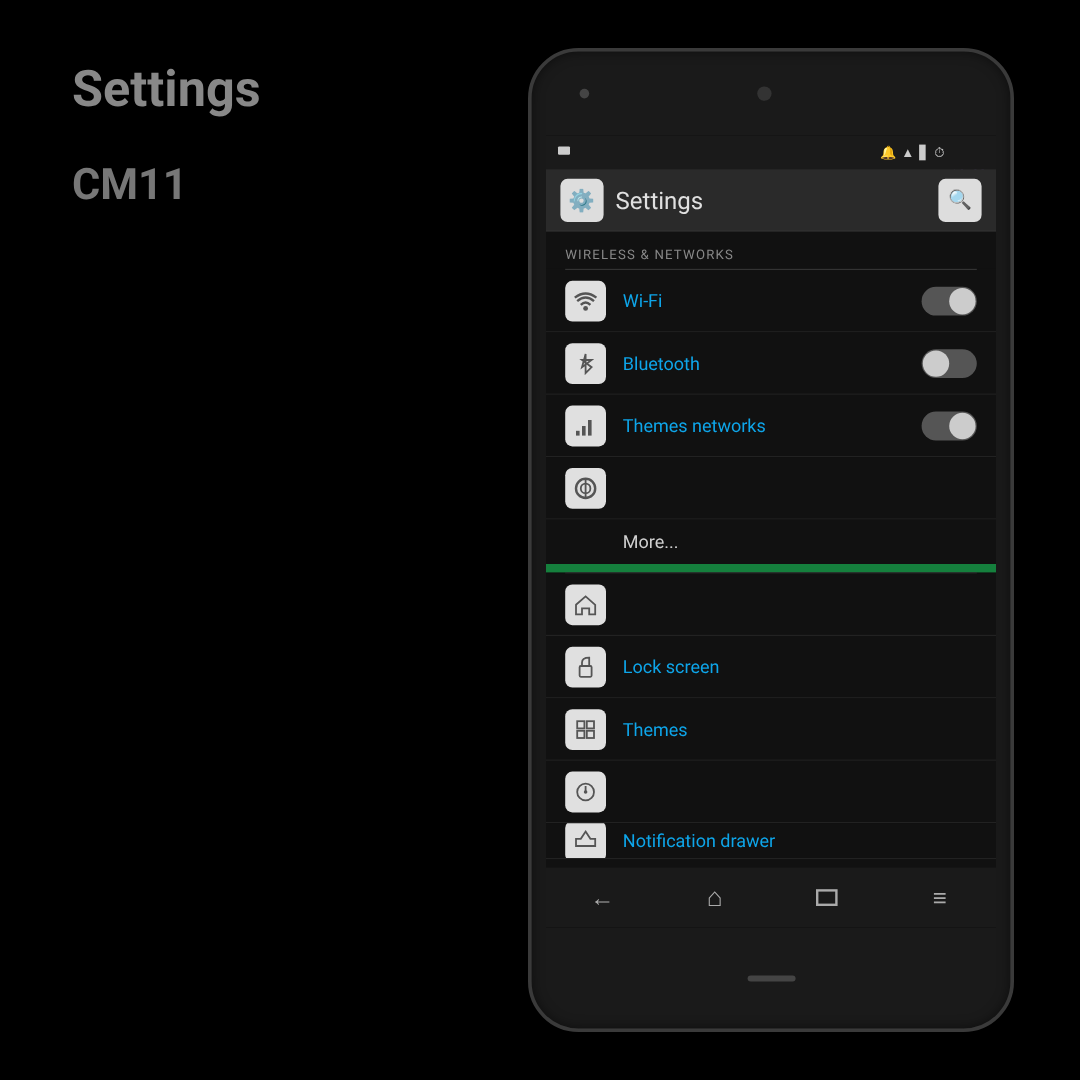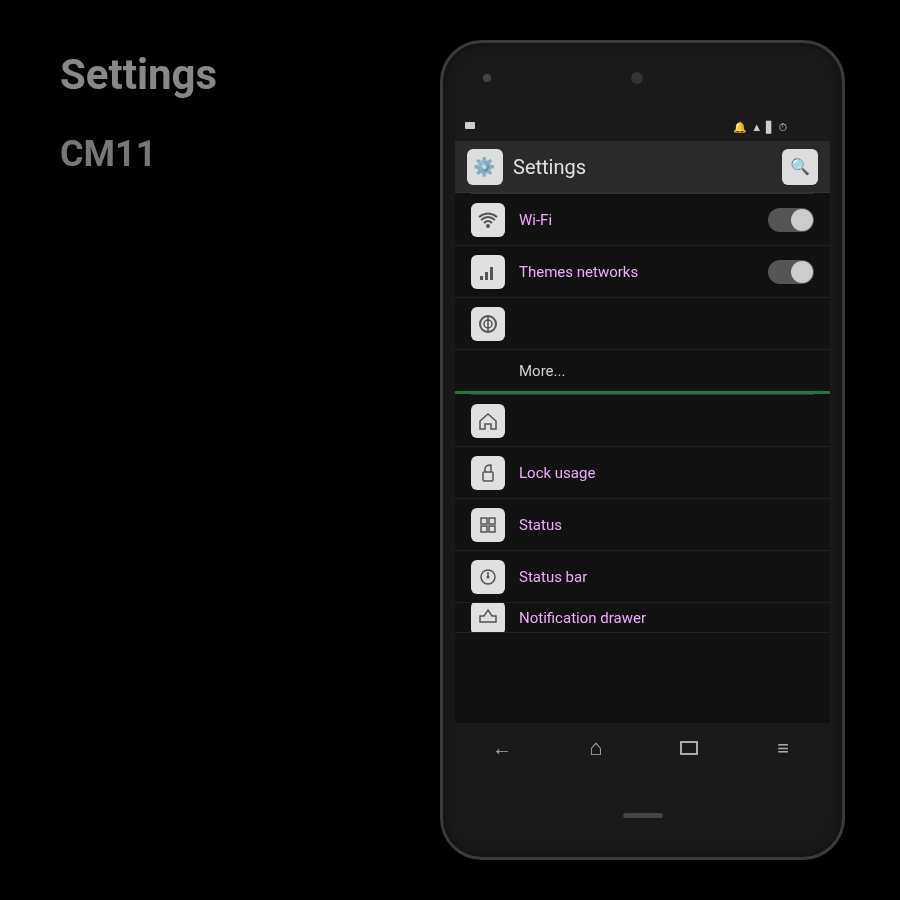--- a/index.html
+++ b/index.html
@@ -215,21 +215,21 @@
       border-radius: 6px;
       display: flex;
       align-items: center;
       justify-content: center;
       font-size: 16px;
       flex-shrink: 0;
     }
 
     .item-label {
       flex: 1;
-      color: #f0abfc;
+      color: #0ea5e9;
       font-size: 15px;
       font-weight: 400;
     }
 
     
     .toggle {
       width: 46px;
       height: 24px;
       border-radius: 12px;
       position: relative;
@@ -257,21 +257,21 @@
     }
 
     
     .more-item {
       width: 100%;
       height: 44px;
       display: flex;
       align-items: center;
       padding: 0 16px 0 64px;
       background: #111;
-      border-bottom: 3px solid #15803d;
+      border-bottom: 7px solid #15803d;
       flex-shrink: 0;
     }
 
     .more-label {
       color: #d0d0d0;
       font-size: 15px;
     }
 
     
     .bottom-nav {
@@ -354,37 +354,51 @@
           <span style="font-size:18px;">⚙️</span>
         </div>
         <span class="settings-title">Settings</span>
       </div>
       <div class="search-icon-box">
         <span style="font-size:16px;">🔍</span>
       </div>
     </div>
 
     <div class="settings-list">
+      <div class="section-label">
+        <span class="section-label-text">WIRELESS &amp; NETWORKS</span>
+      </div>
       <div class="section-divider"></div>
 
       <div class="settings-item">
         <div class="item-icon-box">
           <svg width="20" height="20" viewBox="0 0 20 20">
             <circle cx="10" cy="16" r="2" fill="#555"></circle>
             <path d="M6 13 Q10 9 14 13" stroke="#555" stroke-width="2" fill="none"></path>
             <path d="M3 10 Q10 4 17 10" stroke="#555" stroke-width="2" fill="none"></path>
             <path d="M1 7 Q10 0 19 7" stroke="#555" stroke-width="2" fill="none"></path>
           </svg>
         </div>
         <span class="item-label">Wi-Fi</span>
         <div class="toggle on">
           <div class="toggle-knob"></div>
         </div>
       </div>
 
+      <div class="settings-item">
+        <div class="item-icon-box">
+          <svg width="20" height="20" viewBox="0 0 20 20">
+            <path d="M10 2 L10 18 L15 13 L7 7 L15 7 L7 13 Z" stroke="#555" stroke-width="1.5" fill="none"></path>
+          </svg>
+        </div>
+        <span class="item-label">Bluetooth</span>
+        <div class="toggle off" style="justify-content:flex-start;">
+          <div class="toggle-knob"></div>
+        </div>
+      </div>
 
       <div class="settings-item">
         <div class="item-icon-box">
           <svg width="20" height="20" viewBox="0 0 20 20">
             <rect x="2" y="14" width="3" height="4" fill="#555"></rect>
             <rect x="7" y="10" width="3" height="8" fill="#555"></rect>
             <rect x="12" y="5" width="3" height="13" fill="#555"></rect>
           </svg>
         </div>
         <span class="item-label">Themes networks</span>
@@ -417,44 +431,43 @@
         </div>
       </div>
 
       <div class="settings-item">
         <div class="item-icon-box">
           <svg width="20" height="20" viewBox="0 0 20 20">
             <rect x="5" y="9" width="10" height="9" rx="1" stroke="#555" stroke-width="1.5" fill="none"></rect>
             <path d="M7 9 L7 6 Q7 2 13 2 L13 6 L13 9" stroke="#555" stroke-width="1.5" fill="none"></path>
           </svg>
         </div>
-        <span class="item-label">Lock usage</span>
+        <span class="item-label">Lock screen</span>
       </div>
 
       <div class="settings-item">
         <div class="item-icon-box">
           <svg width="20" height="20" viewBox="0 0 20 20">
             <rect x="3" y="3" width="6" height="6" stroke="#555" stroke-width="1.5" fill="none"></rect>
             <rect x="11" y="3" width="6" height="6" stroke="#555" stroke-width="1.5" fill="none"></rect>
             <rect x="3" y="11" width="6" height="6" stroke="#555" stroke-width="1.5" fill="none"></rect>
             <rect x="11" y="11" width="6" height="6" stroke="#555" stroke-width="1.5" fill="none"></rect>
           </svg>
         </div>
-        <span class="item-label">Status</span>
+        <span class="item-label">Themes</span>
       </div>
 
       <div class="settings-item">
         <div class="item-icon-box">
           <svg width="20" height="20" viewBox="0 0 20 20">
             <circle cx="10" cy="10" r="7" stroke="#555" stroke-width="1.5" fill="none"></circle>
             <path d="M10 10 L10 5" stroke="#555" stroke-width="1.5"></path>
             <circle cx="10" cy="10" r="1.5" fill="#555"></circle>
           </svg>
         </div>
-        <span class="item-label">Status bar</span>
       </div>
 
       <div class="settings-item partial">
         <div class="item-icon-box">
           <svg width="20" height="20" viewBox="0 0 20 20">
             <path d="M10 2 L14 8 L18 8 L18 14 L2 14 L2 8 L6 8 Z" stroke="#555" stroke-width="1.5" fill="none"></path>
           </svg>
         </div>
         <span class="item-label">Notification drawer</span>
       </div>

